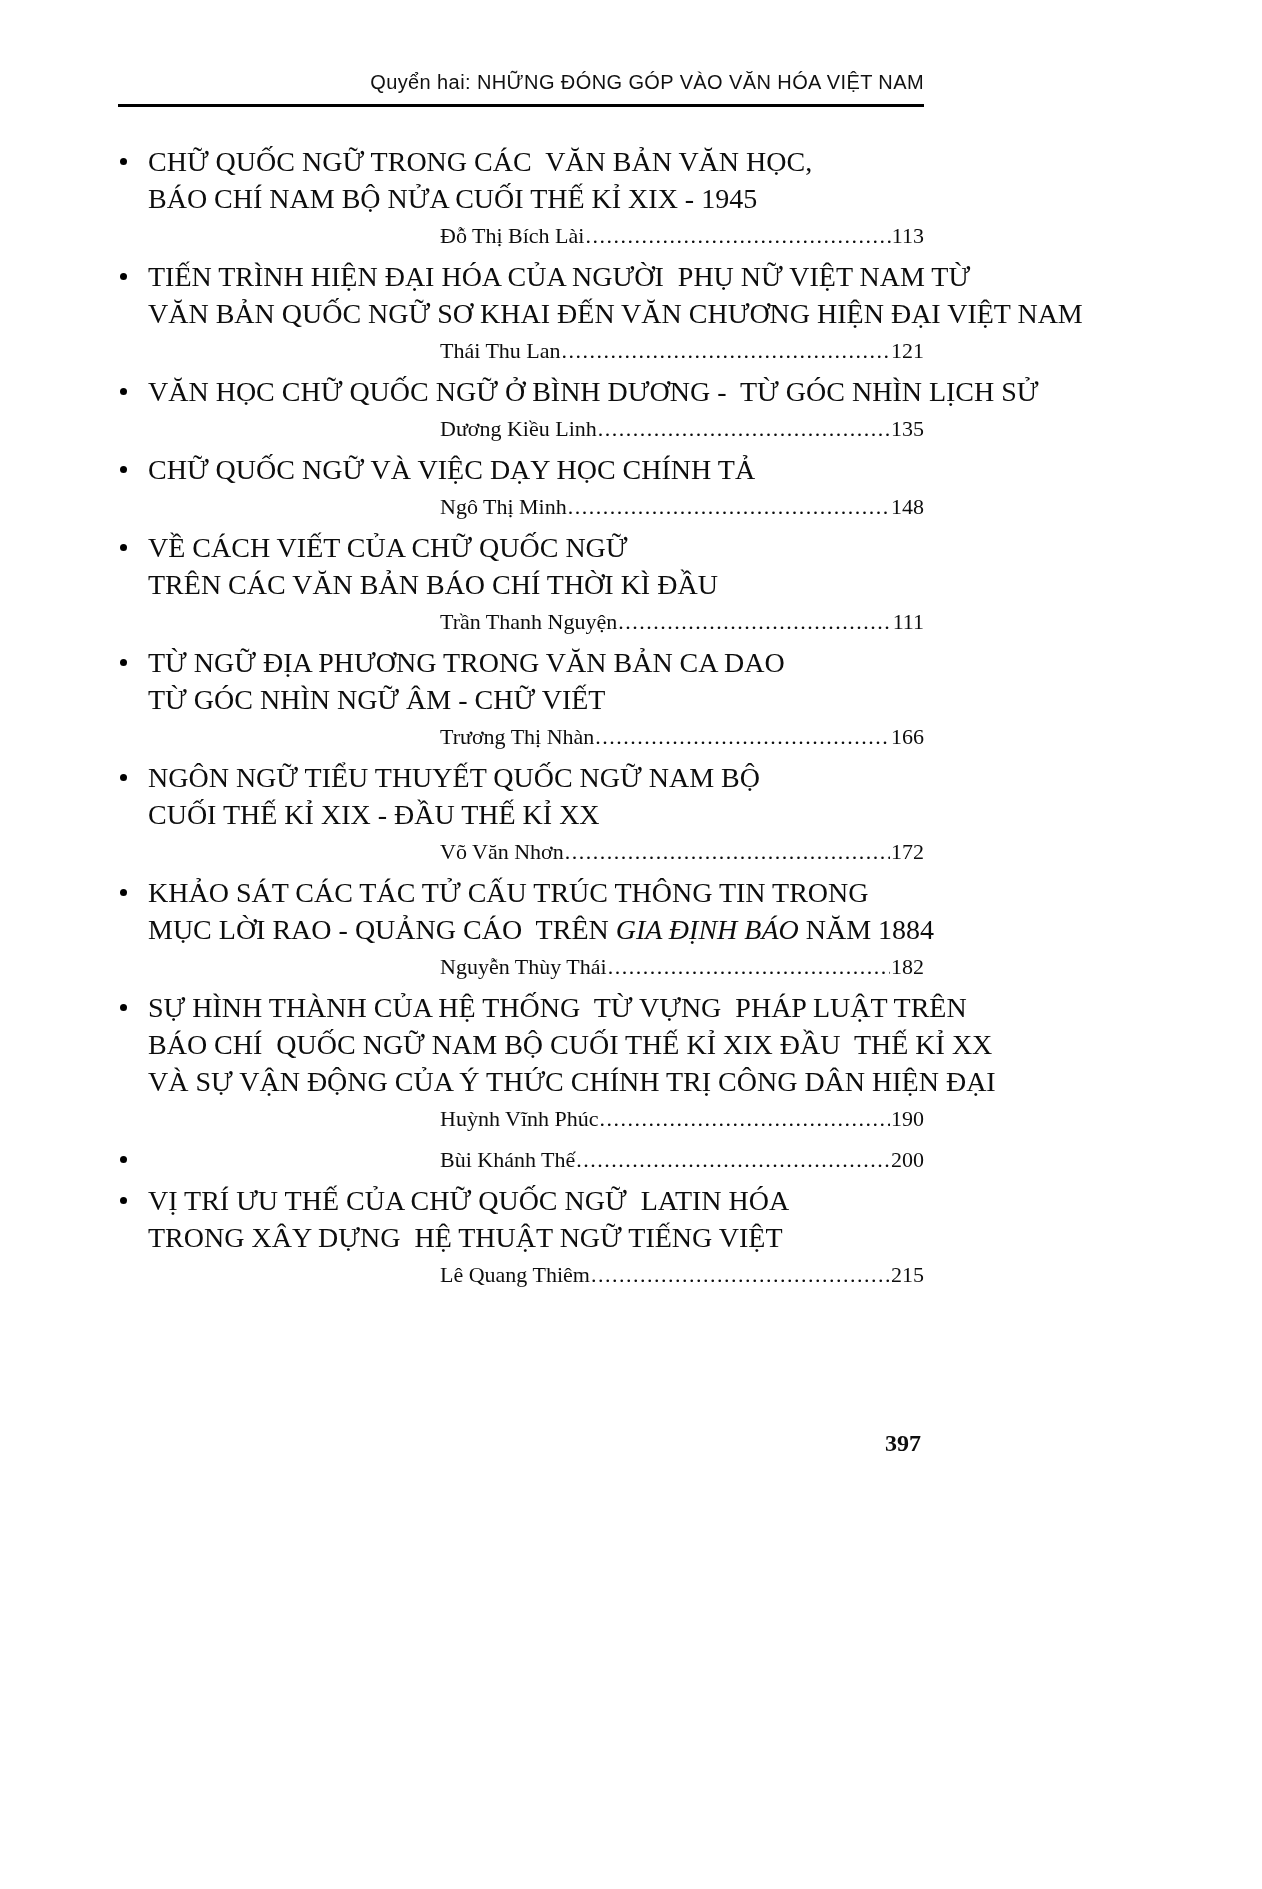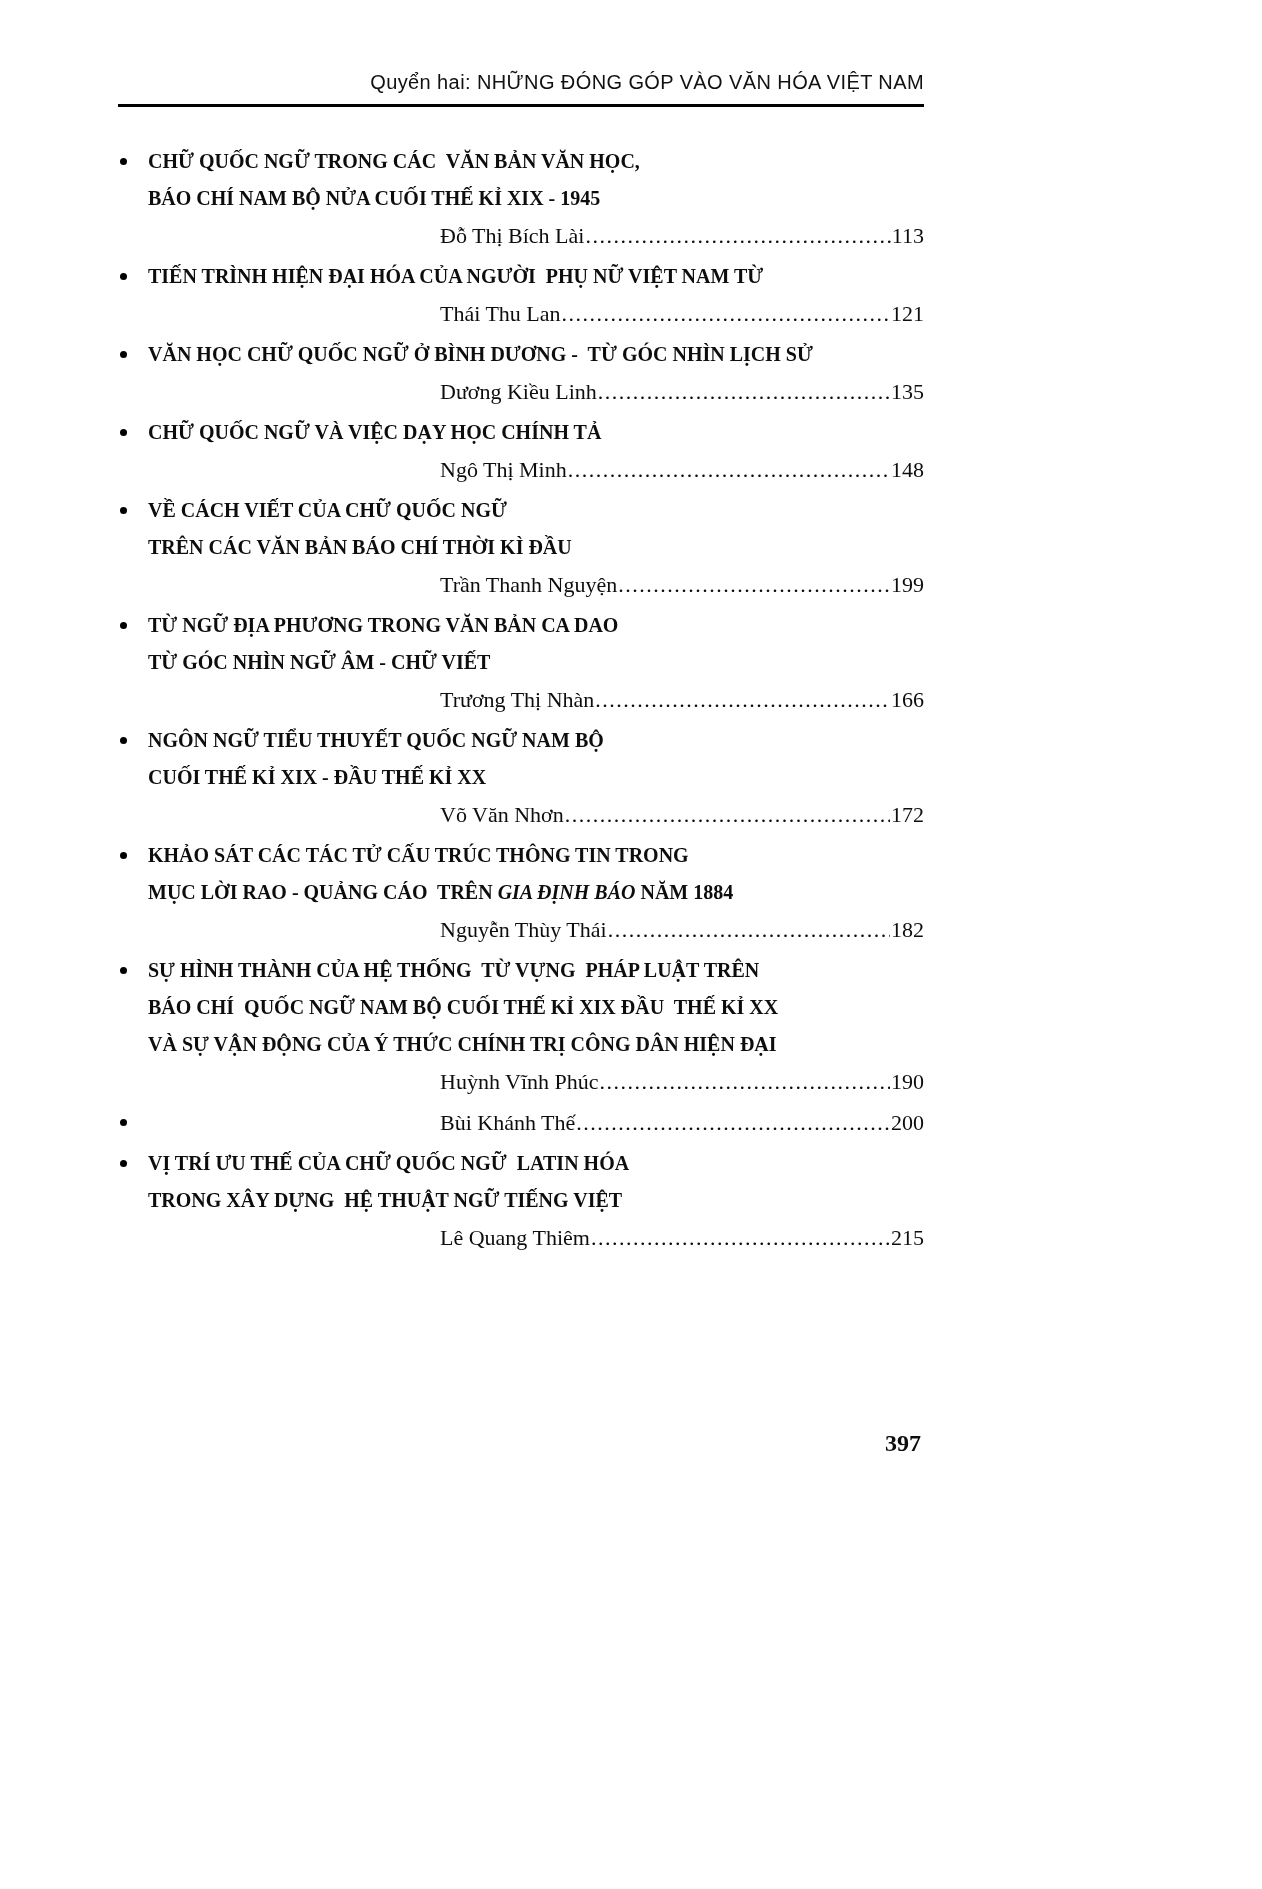--- a/index.html
+++ b/index.html
@@ -36,22 +36,22 @@
     margin-bottom: 4px;
   }
   .bullet {
     position: absolute;
     left: 2px; top: 15px;
     width: 7px; height: 7px;
     background: #000;
     border-radius: 50%;
   }
   .entry-title {
-    font-weight: bold;
-    font-size: 20px;
+    font-weight: normal;
+    font-size: 28px;
     line-height: 37px;
   }
   .title-line { white-space: pre; }
   .entry-title .italic { font-style: italic; }
   .author-row {
     display: flex;
     align-items: baseline;
     font-size: 22px;
     line-height: 37px;
     padding-left: 292px;
@@ -100,20 +100,21 @@
       <span class="author">Đỗ Thị Bích Lài</span>
       <span class="leader"></span>
       <span class="pagenum">113</span>
     </div>
   </section>
 
   <section class="entry">
     <span class="bullet"></span>
     <div class="entry-title">
           <div class="title-line"><span>TIẾN TRÌNH HIỆN ĐẠI HÓA CỦA NGƯỜI  PHỤ NỮ VIỆT NAM TỪ</span></div>
+          <div class="title-line"><span>VĂN BẢN QUỐC NGỮ SƠ KHAI ĐẾN VĂN CHƯƠNG HIỆN ĐẠI VIỆT NAM</span></div>
         </div>
     <div class="author-row">
       <span class="author">Thái Thu Lan</span>
       <span class="leader"></span>
       <span class="pagenum">121</span>
     </div>
   </section>
 
   <section class="entry">
     <span class="bullet"></span>
@@ -141,21 +142,21 @@
 
   <section class="entry">
     <span class="bullet"></span>
     <div class="entry-title">
           <div class="title-line"><span>VỀ CÁCH VIẾT CỦA CHỮ QUỐC NGỮ</span></div>
           <div class="title-line"><span>TRÊN CÁC VĂN BẢN BÁO CHÍ THỜI KÌ ĐẦU</span></div>
         </div>
     <div class="author-row">
       <span class="author">Trần Thanh Nguyện</span>
       <span class="leader"></span>
-      <span class="pagenum">199</span>
+      <span class="pagenum">111</span>
     </div>
   </section>
 
   <section class="entry">
     <span class="bullet"></span>
     <div class="entry-title">
           <div class="title-line"><span>TỪ NGỮ ĐỊA PHƯƠNG TRONG VĂN BẢN CA DAO</span></div>
           <div class="title-line"><span>TỪ GÓC NHÌN NGỮ ÂM - CHỮ VIẾT</span></div>
         </div>
     <div class="author-row">

